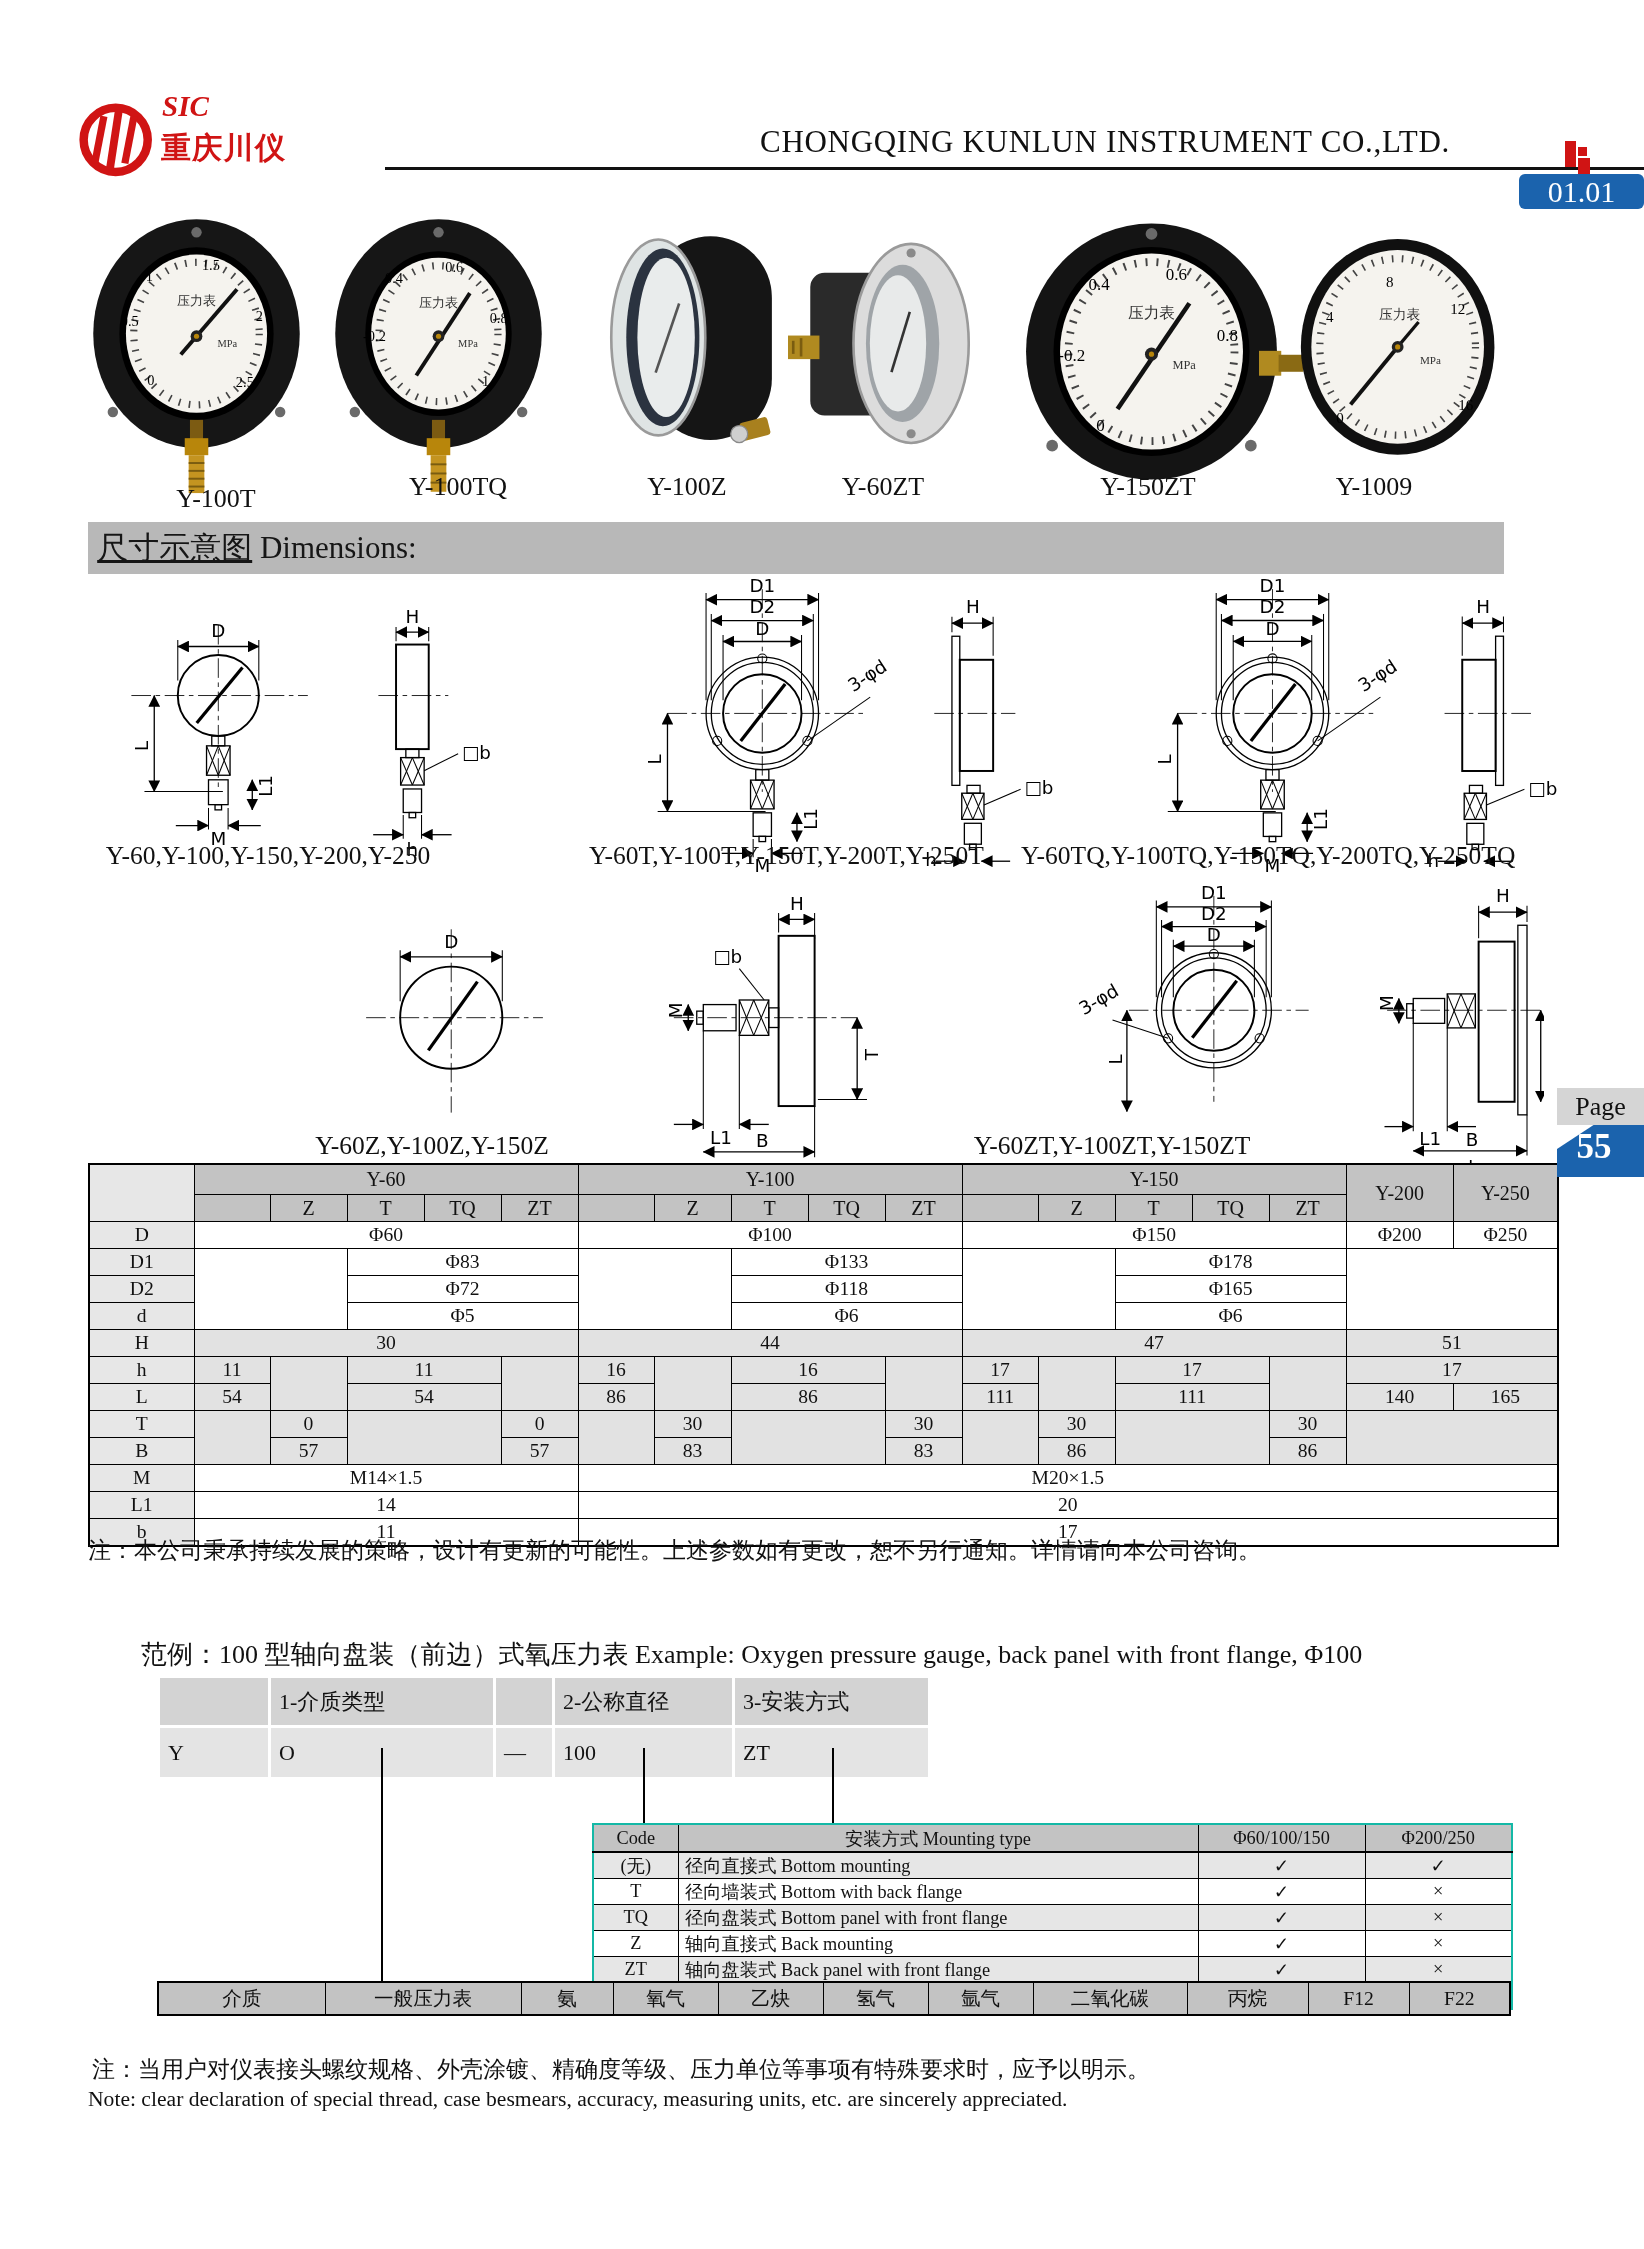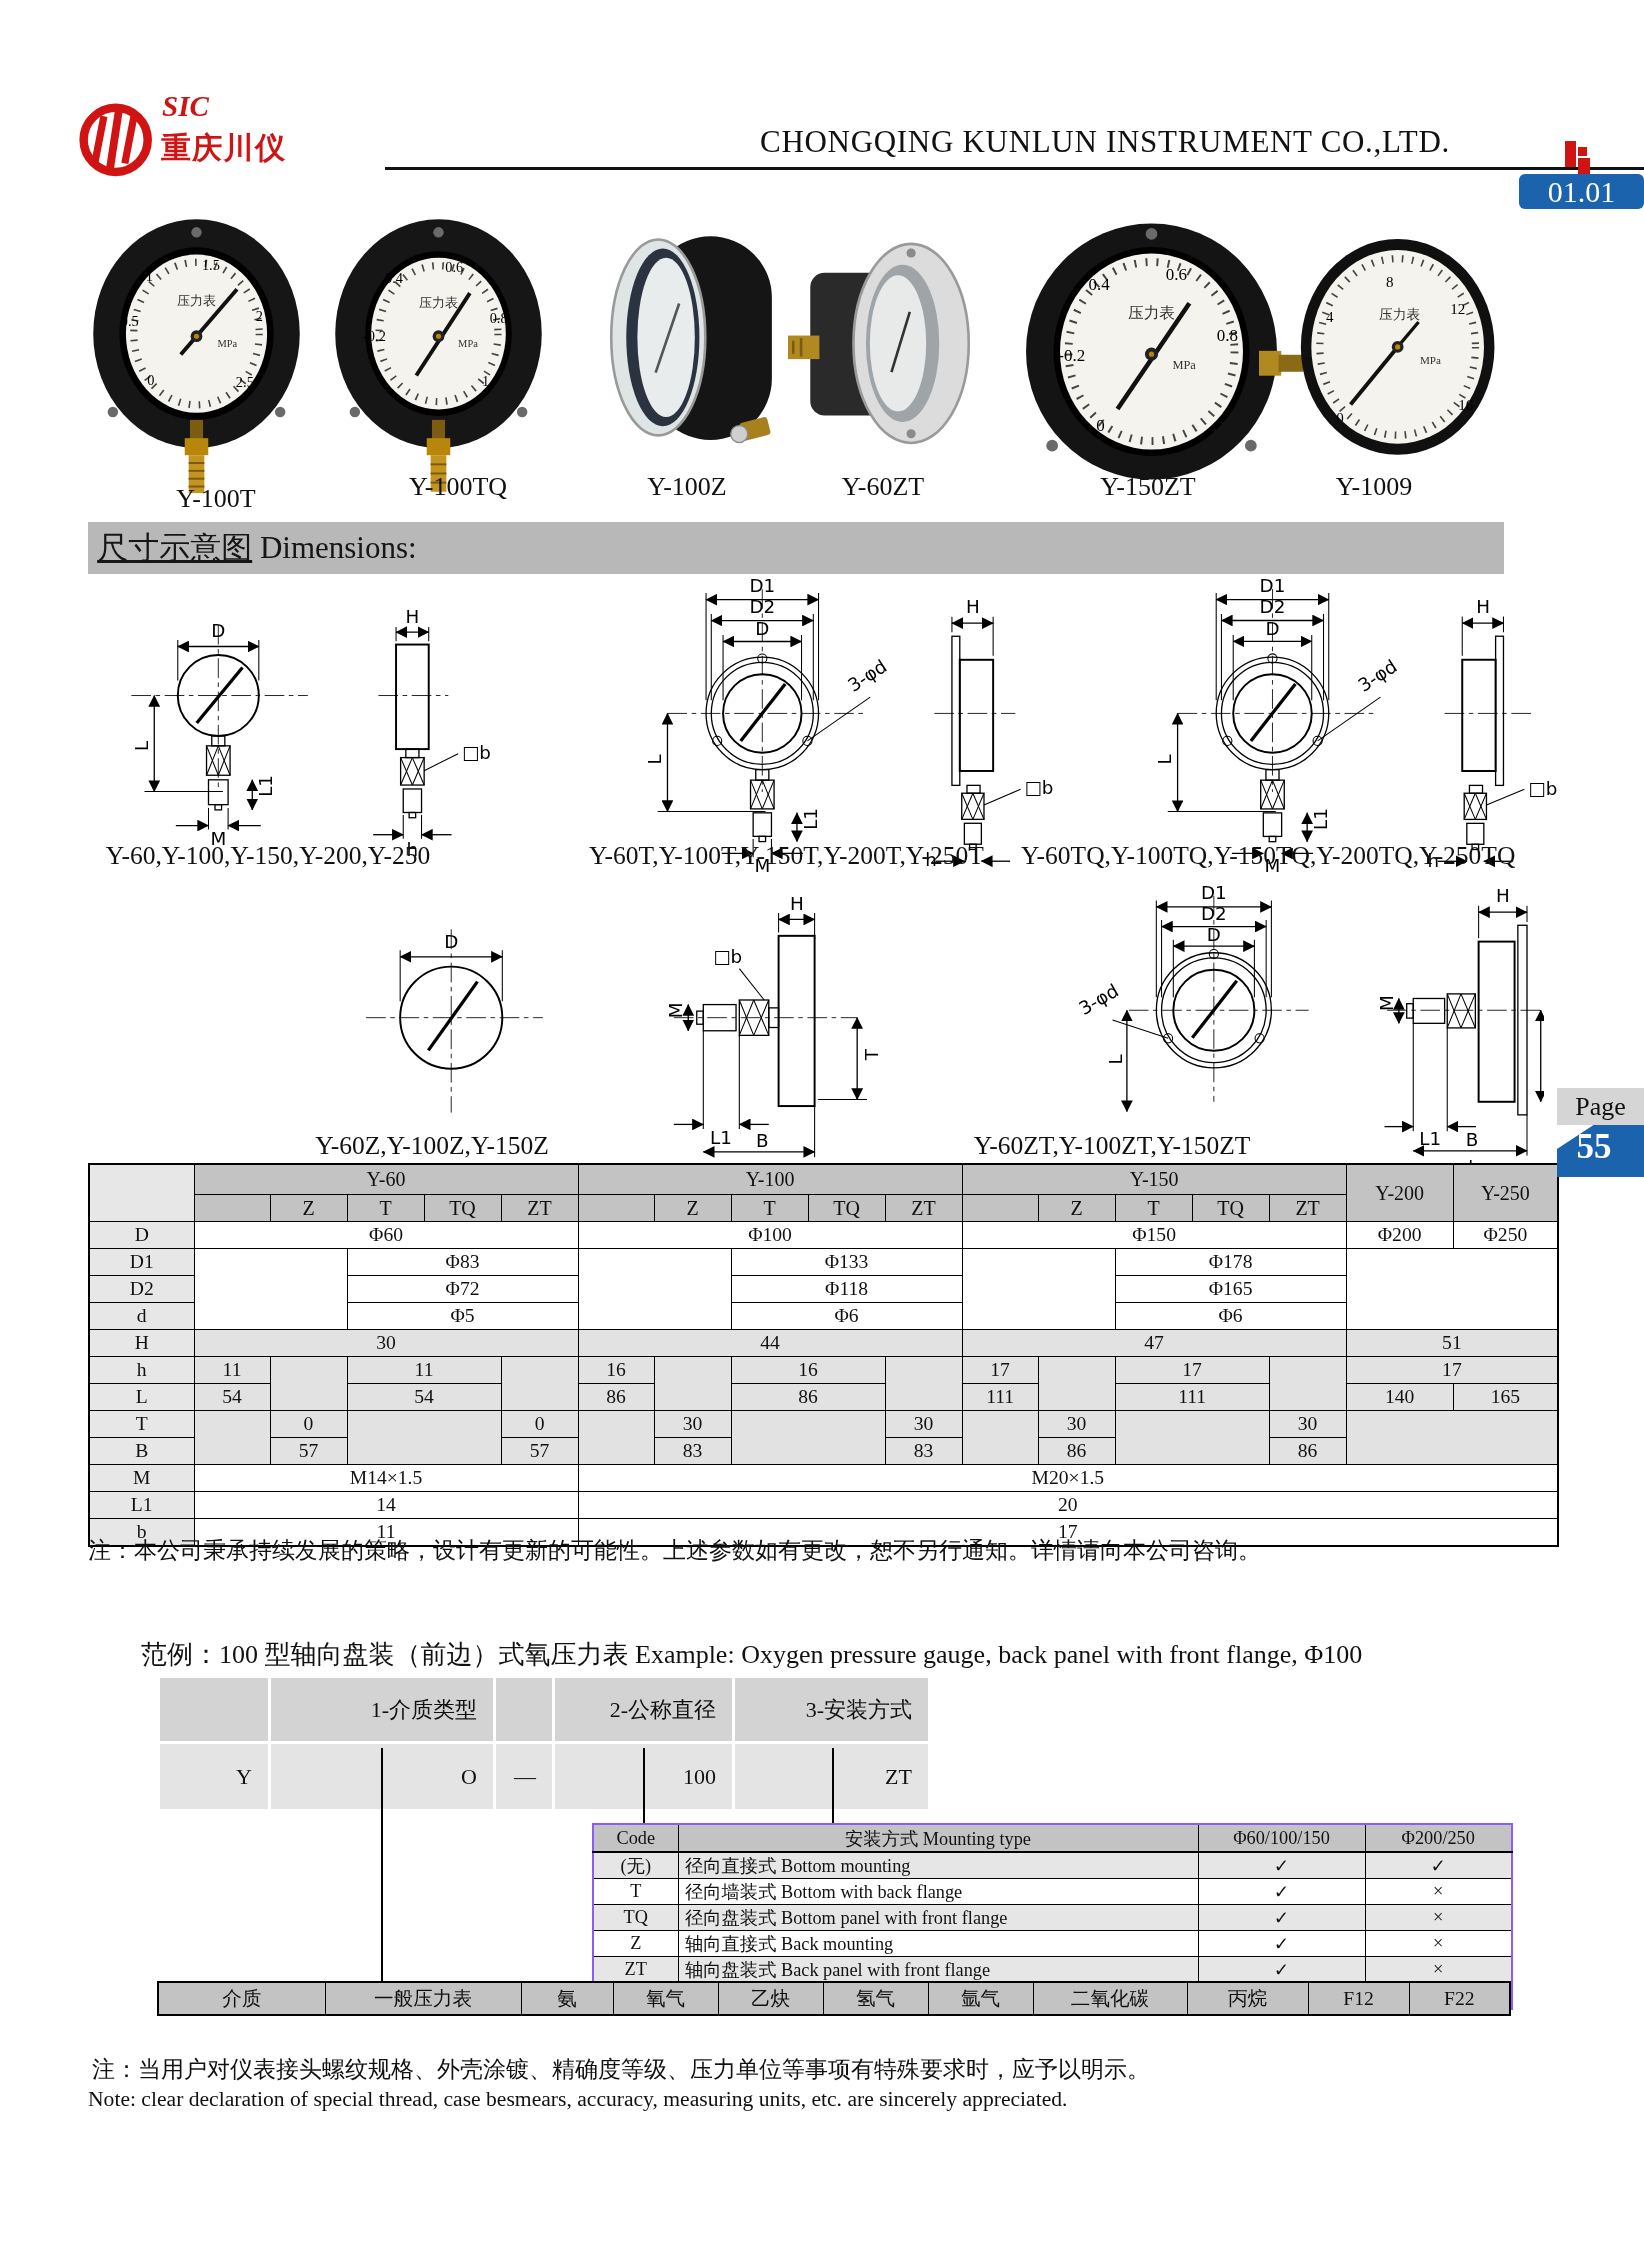--- a/index.html
+++ b/index.html
@@ -35,27 +35,27 @@
   .rw td{background:#ffffff;}
   .rg td{background:#e2e2e2;}
   .dimtab td.lbl{background:#e7e7e7;}
   .dimtab{border:2.6px solid #000;}
   
   .notetxt{font-size:23px;white-space:nowrap;}
   .entxt{font-size:21.6px;white-space:nowrap;}
   
   .ordtab{position:absolute;left:157px;top:1675px;border-collapse:separate;border-spacing:3.9px 3.3px;
           table-layout:fixed;font-size:22px;}
-  .ordtab td{text-align:right;padding:16px;}
+  .ordtab td{text-align:left;padding:8px;}
   .ordtab tr.r1 td{background:#d3d3d3;height:31px;}
   .ordtab tr.r2 td{background:#e4e4e4;height:33px;}
   .vline{background:#000;width:2px;}
   
   .mnttab{position:absolute;left:592px;top:1823px;border-collapse:collapse;table-layout:fixed;
-          width:919px;font-size:18.3px;border:2px solid #8b5cf6;}
+          width:919px;font-size:18.3px;border:2px solid #14b8a6;}
   .mnttab td{border:1.3px solid #000;text-align:center;height:21.6px;padding:0;}
   .mnttab tr.hd td{background:#c3c3c3;height:26px;border-bottom:2px solid #000;}
   .mnttab td.desc{text-align:left;padding-left:6.5px;}
   .mnttab tr.odd td{background:#e6e6e6;}
   .mnttab tr.even td{background:#ffffff;}
   
   .medtab{position:absolute;left:157px;top:1981px;border-collapse:collapse;table-layout:fixed;
           width:1354px;font-size:19.6px;border:2px solid #000;}
   .medtab td{border:1.3px solid #000;text-align:center;height:31px;padding:0;}
   .medtab tr.hd td{background:#c3c3c3;}

